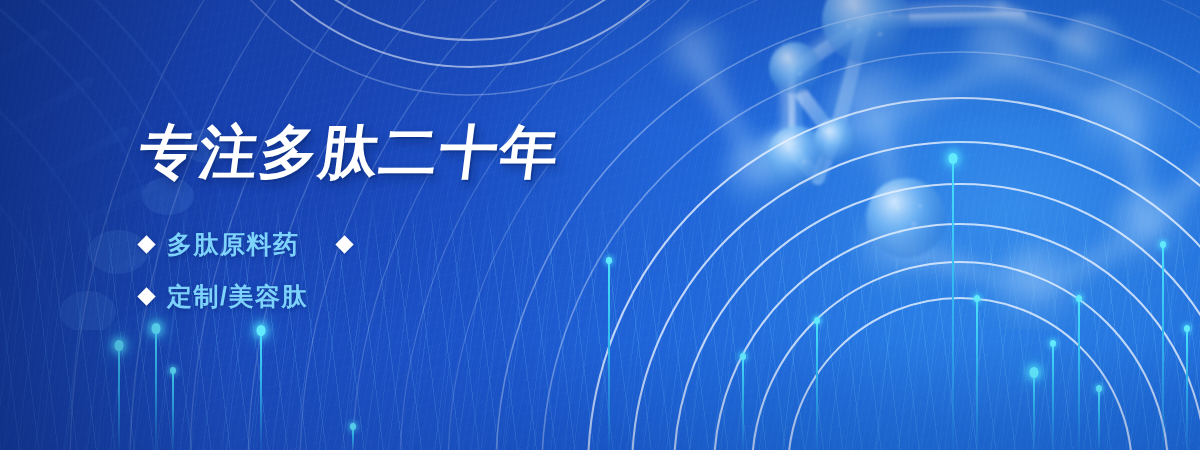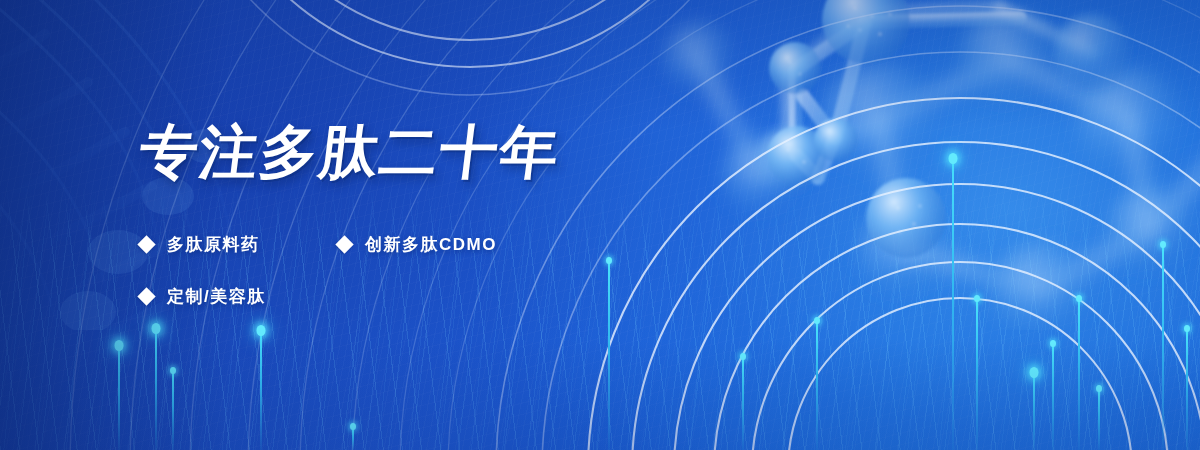--- a/index.html
+++ b/index.html
@@ -102,22 +102,22 @@
   .bullet.col1{width:198px;}
   .bullet.col2{width:auto;}
   .diamond{
     width:13px;height:13px;background:#ffffff;
     transform:rotate(45deg);
     flex:0 0 auto;
     margin-right:14px;
     box-shadow:0 1px 3px rgba(10,40,120,.5);
   }
   .bullet-label{
-    color:#ffffff;
-    font-size:17px;
+    color:#7dd3fc;
+    font-size:25px;
     font-weight:bold;
     letter-spacing:1.5px;
     text-shadow:1px 2px 5px rgba(10,38,115,.55);
   }
 </style>
 </head>
 <body>
 
 <div id="banner">
 
@@ -335,21 +335,20 @@
 
     <div id="bullets">
 
       <div class="bullet-row">
         <div class="bullet col1">
           <span class="diamond"></span>
           <span class="bullet-label">多肽原料药</span>
         </div>
         <div class="bullet col2">
           <span class="diamond"></span>
-          <span class="bullet-label">创新多肽CDMO</span>
         </div>
       </div>
 
       <div class="bullet-row">
         <div class="bullet col2">
           <span class="diamond"></span>
           <span class="bullet-label">定制/美容肽</span>
         </div>
       </div>
 

